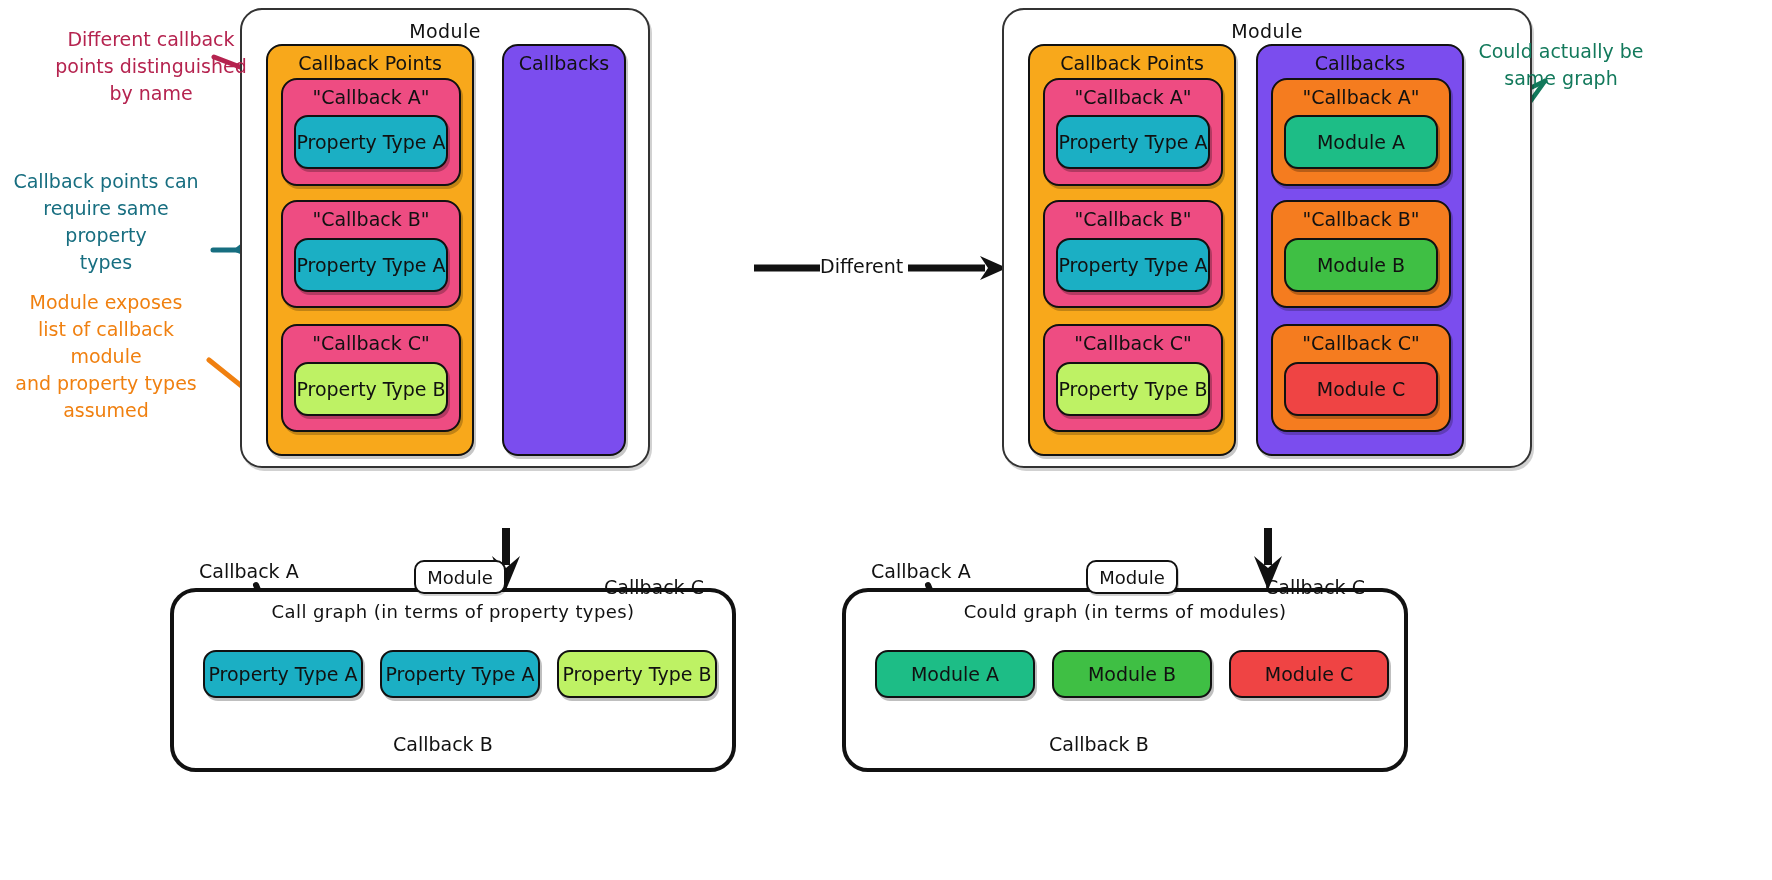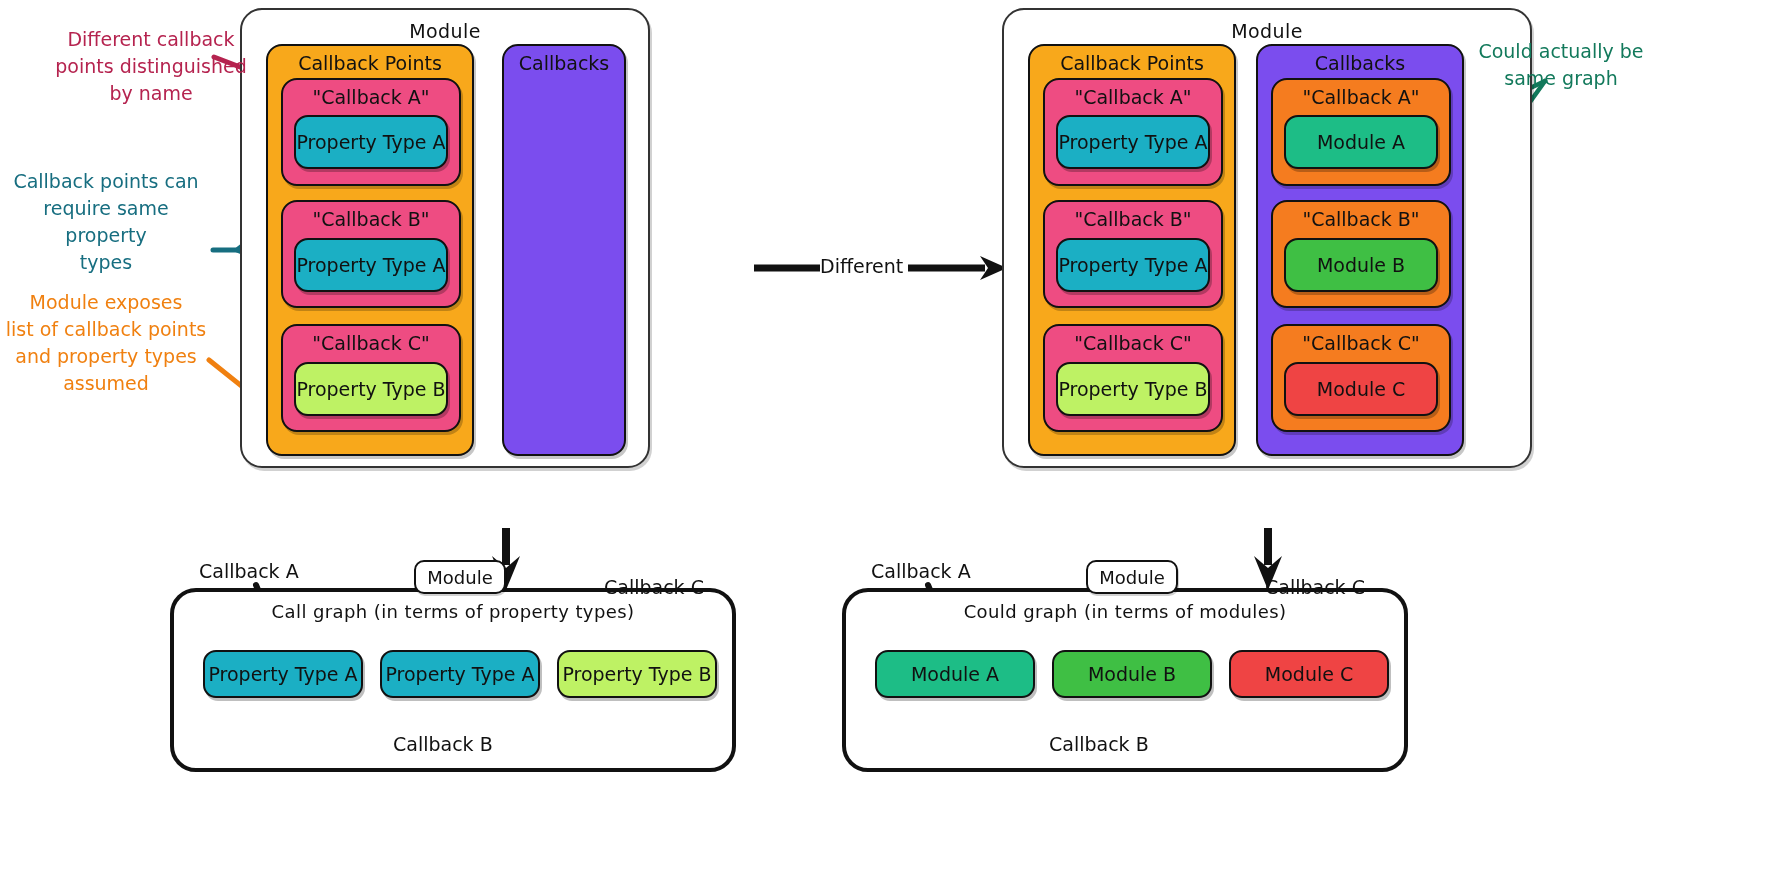--- a/index.html
+++ b/index.html
@@ -329,20 +329,20 @@
 
   <div class="annot crimson" style="left:0; top:26px; width:206px;margin-left:48px;">Different callback
 points distinguished
 by name</div>
 
   <div class="annot teal" style="left:0px; top:168px; width:212px;">Callback points can
 require same property
 types</div>
 
   <div class="annot orange" style="left:0px; top:289px; width:212px;">Module exposes
-list of callback points
+list of callback module
 and property types
 assumed</div>
 
   <div class="annot green" style="left:1396px; top:38px; width:330px; text-align:center;">Could actually be
 same graph</div>
 
 </div>
 
 </body></html>

